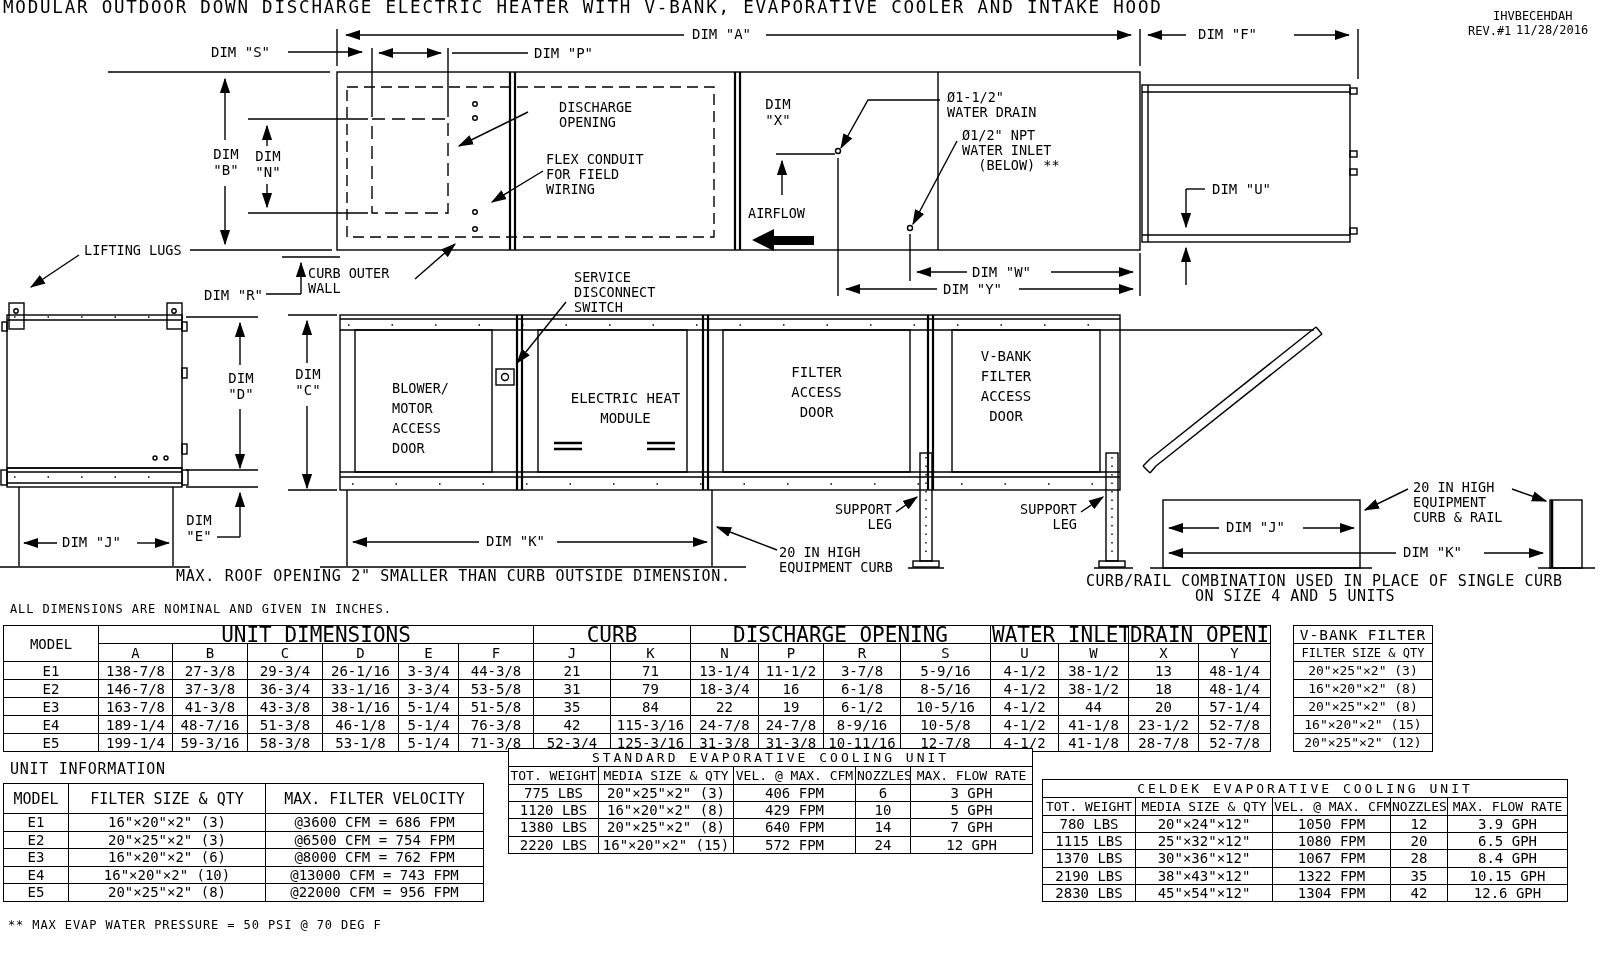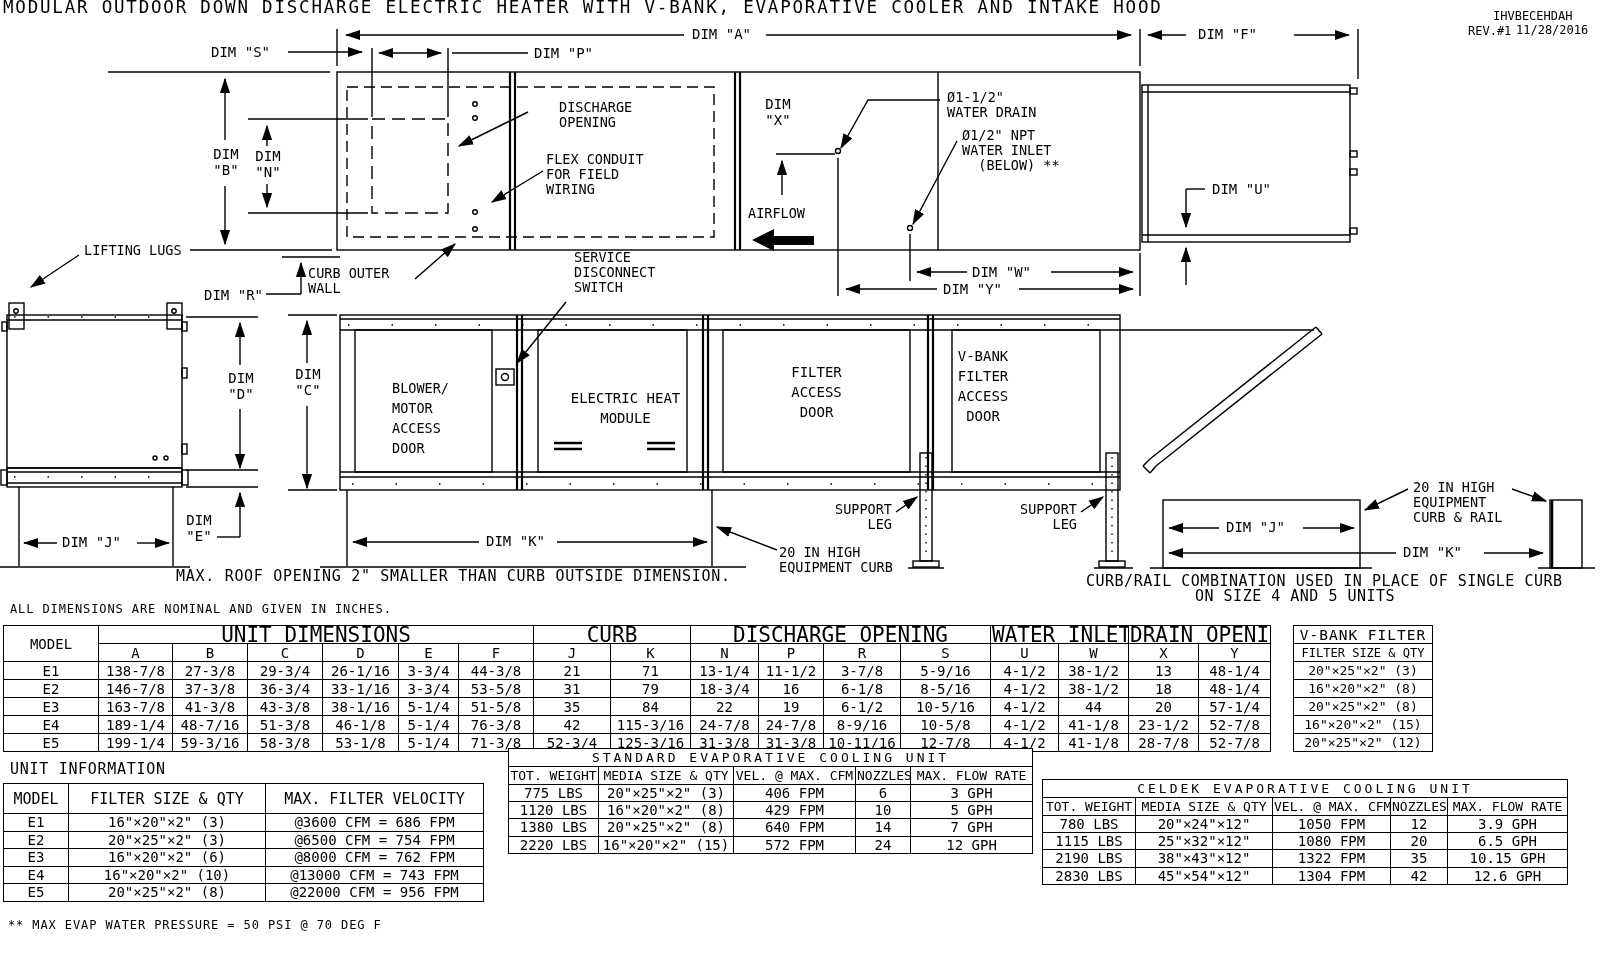--- a/index.html
+++ b/index.html
@@ -243,39 +243,39 @@
 <div class="dim" style="left:1403px;top:544px">DIM "K"</div>
 
 <div class="lbl" style="left:84px;top:243px">LIFTING LUGS</div>
 <div class="lbl" style="left:559px;top:100px">DISCHARGE
 OPENING</div>
 <div class="lbl" style="left:546px;top:152px">FLEX CONDUIT
 FOR FIELD
 WIRING</div>
 <div class="lbl" style="left:308px;top:266px">CURB OUTER
 WALL</div>
-<div class="lbl" style="left:574px;top:250px">SERVICE
+<div class="lbl" style="left:574px;top:270px">SERVICE
 DISCONNECT
 SWITCH</div>
 <div class="lbl" style="left:947px;top:90px">Ø1-1/2"
 WATER DRAIN</div>
 <div class="lbl" style="left:962px;top:128px">Ø1/2" NPT
 WATER INLET
   (BELOW) **</div>
 <div class="lbl" style="left:748px;top:206px">AIRFLOW</div>
 <div class="lbl" style="left:392px;top:378px;line-height:20px">BLOWER/
 MOTOR
 ACCESS
 DOOR</div>
 <div class="doorlbl" style="left:538px;top:388px;width:175px">ELECTRIC HEAT
 MODULE</div>
 <div class="doorlbl" style="left:723px;top:362px;width:187px">FILTER
 ACCESS
 DOOR</div>
-<div class="doorlbl" style="left:909px;top:346px;width:148px">V-BANK
+<div class="doorlbl" style="left:932px;top:346px;width:148px">V-BANK
 FILTER
 ACCESS
 DOOR</div>
 <div class="lbl" style="left:826px;top:502px;width:66px;text-align:right">SUPPORT
 LEG</div>
 <div class="lbl" style="left:1011px;top:502px;width:66px;text-align:right">SUPPORT
 LEG</div>
 <div class="lbl" style="left:779px;top:545px">20 IN HIGH
 EQUIPMENT CURB</div>
 <div class="lbl" style="left:1413px;top:480px">20 IN HIGH
@@ -590,20 +590,27 @@
         <td>3.9 GPH</td>
       </tr>
       <tr>
         <td>1115 LBS</td>
         <td>25"×32"×12"</td>
         <td>1080 FPM</td>
         <td>20</td>
         <td>6.5 GPH</td>
       </tr>
       <tr>
+        <td>1370 LBS</td>
+        <td>30"×36"×12"</td>
+        <td>1067 FPM</td>
+        <td>28</td>
+        <td>8.4 GPH</td>
+      </tr>
+      <tr>
         <td>2190 LBS</td>
         <td>38"×43"×12"</td>
         <td>1322 FPM</td>
         <td>35</td>
         <td>10.15 GPH</td>
       </tr>
       <tr>
         <td>2830 LBS</td>
         <td>45"×54"×12"</td>
         <td>1304 FPM</td>

